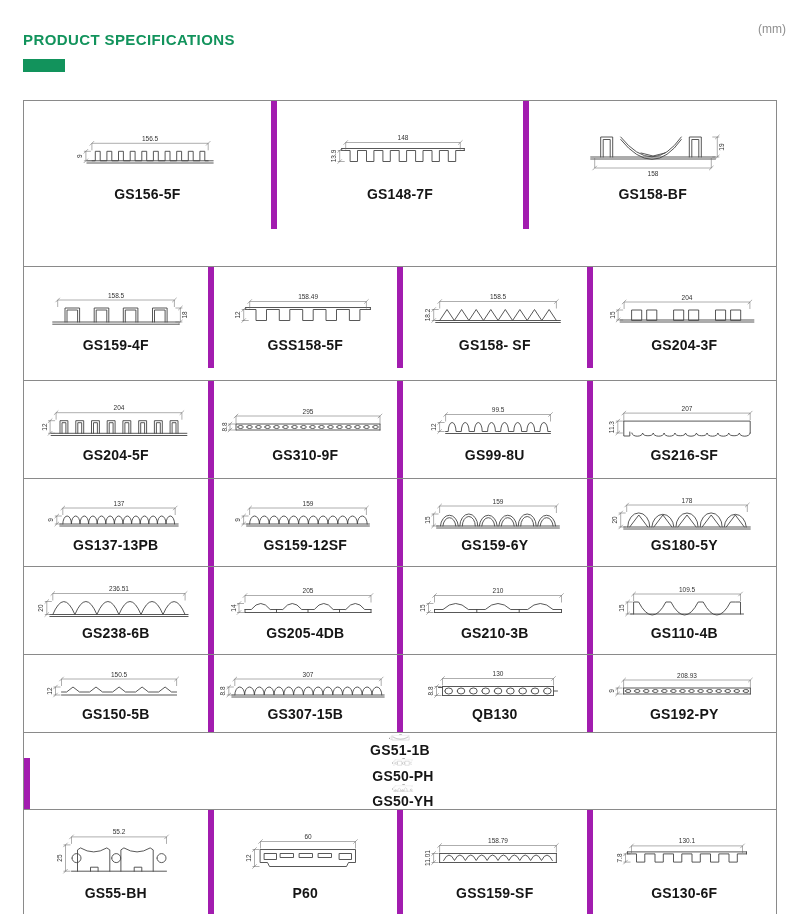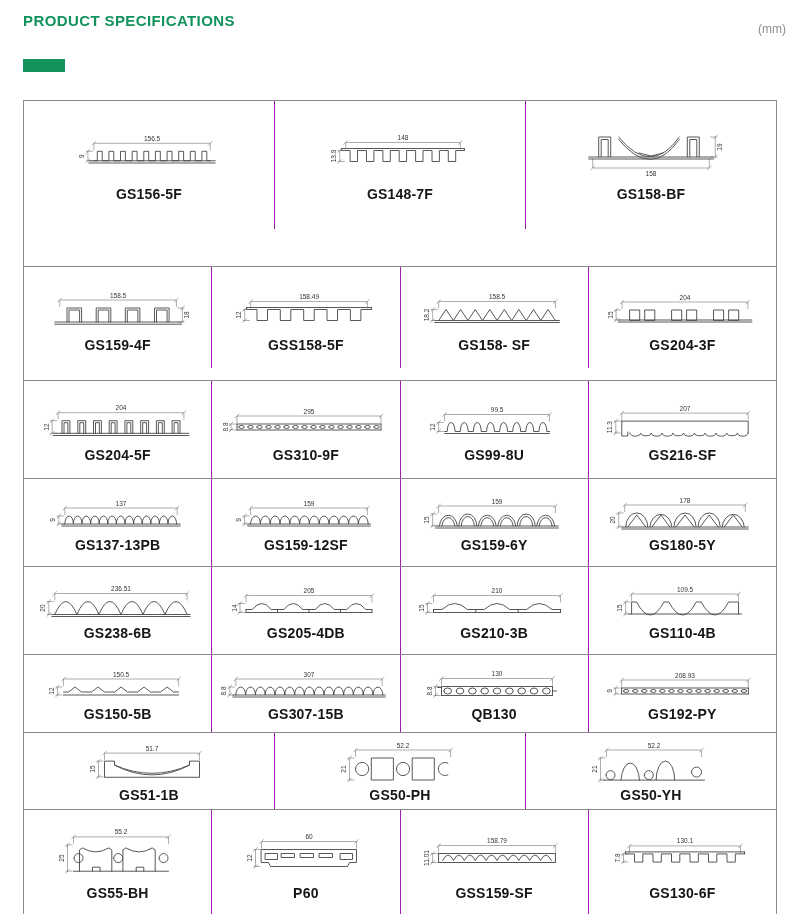--- a/index.html
+++ b/index.html
@@ -1,27 +1,27 @@
 <!DOCTYPE html>
 <html style="--accent: #12935c;"><head>
 <meta charset="utf-8">
 <style>
   :root{--accent:#12935c;}
   html,body{margin:0;padding:0;}
   body{width:800px;height:914px;background:#fff;position:relative;
        font-family:"Liberation Sans",sans-serif;}
   *{box-sizing:border-box;}
-  .header-title{position:absolute;left:23px;top:12px;font-size:15px;font-weight:bold;
+  .header-title{position:absolute;left:23px;top:31px;font-size:15px;font-weight:bold;
                 color:var(--accent);letter-spacing:.4px;}
   .unit{position:absolute;right:14px;top:22px;font-size:12px;color:#8f8f8f;}
   .accent-block{position:absolute;left:23px;top:59px;width:42px;height:13px;background:var(--accent);}
   .spec-table{position:absolute;left:23px;top:100px;width:754px;border:1px solid #8a8a8a;}
   .trow{display:flex;border-top:1px solid #8a8a8a;}
   .trow:first-child{border-top:none;}
-  .tcell{flex:1 1 0;border-left:1px solid #a21caf;display:flex;flex-direction:column;
+  .tcell{flex:1 1 0;border-left:6px solid #a21caf;display:flex;flex-direction:column;
          align-items:center;justify-content:center;gap:1px;overflow:hidden;}
   .tcell:first-child{border-left:none;}
   .code{font-size:14px;font-weight:bold;color:#151515;letter-spacing:.2px;}
   .pad-top-lg{justify-content:flex-start;padding-top:14px;}
   .pad-top-sm{justify-content:flex-start;padding-top:10px;}
   svg .prof{fill:none;stroke:#454545;stroke-width:.9;stroke-linejoin:round;stroke-linecap:round;}
   svg .diml{fill:none;stroke:#6b6b6b;stroke-width:.55;}
   svg .dimt{font-size:6.5px;fill:#333;font-family:"Liberation Sans",sans-serif;}
 </style>
 </head>
@@ -599,21 +599,21 @@
           <line x1="26.6" y1="23" x2="26.6" y2="29" class="diml"></line>
           <line x1="24.6" y1="23" x2="31.6" y2="23" class="diml"></line>
           <line x1="24.6" y1="29" x2="31.6" y2="29" class="diml"></line>
           <line x1="24.4" y1="25.2" x2="28.8" y2="20.8" class="diml"></line>
           <line x1="24.4" y1="31.2" x2="28.8" y2="26.8" class="diml"></line>
           <text x="23.1" y="26" class="dimt" text-anchor="middle" transform="rotate(-90 23.1 26)">9</text>
         </svg>
         <div class="code">GS192-PY</div>
       </div>
     </div>
-    <div class="trow" style="height: 77px;">
+    <div class="trow" style="height: 77px; flex-direction: column;">
       <div class="tcell">
         <svg width="186" height="46" viewBox="0 0 186 46">
           <path d="M48.5 36.9L48.5 21.1L58.5 21.1L58.5 25.1Q96 44.7 133.5 25.1L133.5 21.1L143.5 21.1L143.5 36.9Z" class="prof"></path>
           <path d="M58.5 25.1Q96 41.7 133.5 25.1" class="prof"></path>
           <line x1="48.5" y1="13.1" x2="143.5" y2="13.1" class="diml"></line>
           <line x1="48.5" y1="13.1" x2="48.5" y2="20.1" class="diml"></line>
           <line x1="143.5" y1="13.1" x2="143.5" y2="20.1" class="diml"></line>
           <line x1="46.3" y1="15.3" x2="50.7" y2="10.9" class="diml"></line>
           <line x1="141.3" y1="15.3" x2="145.7" y2="10.9" class="diml"></line>
           <text x="96" y="10.6" class="dimt" text-anchor="middle">51.7</text>

